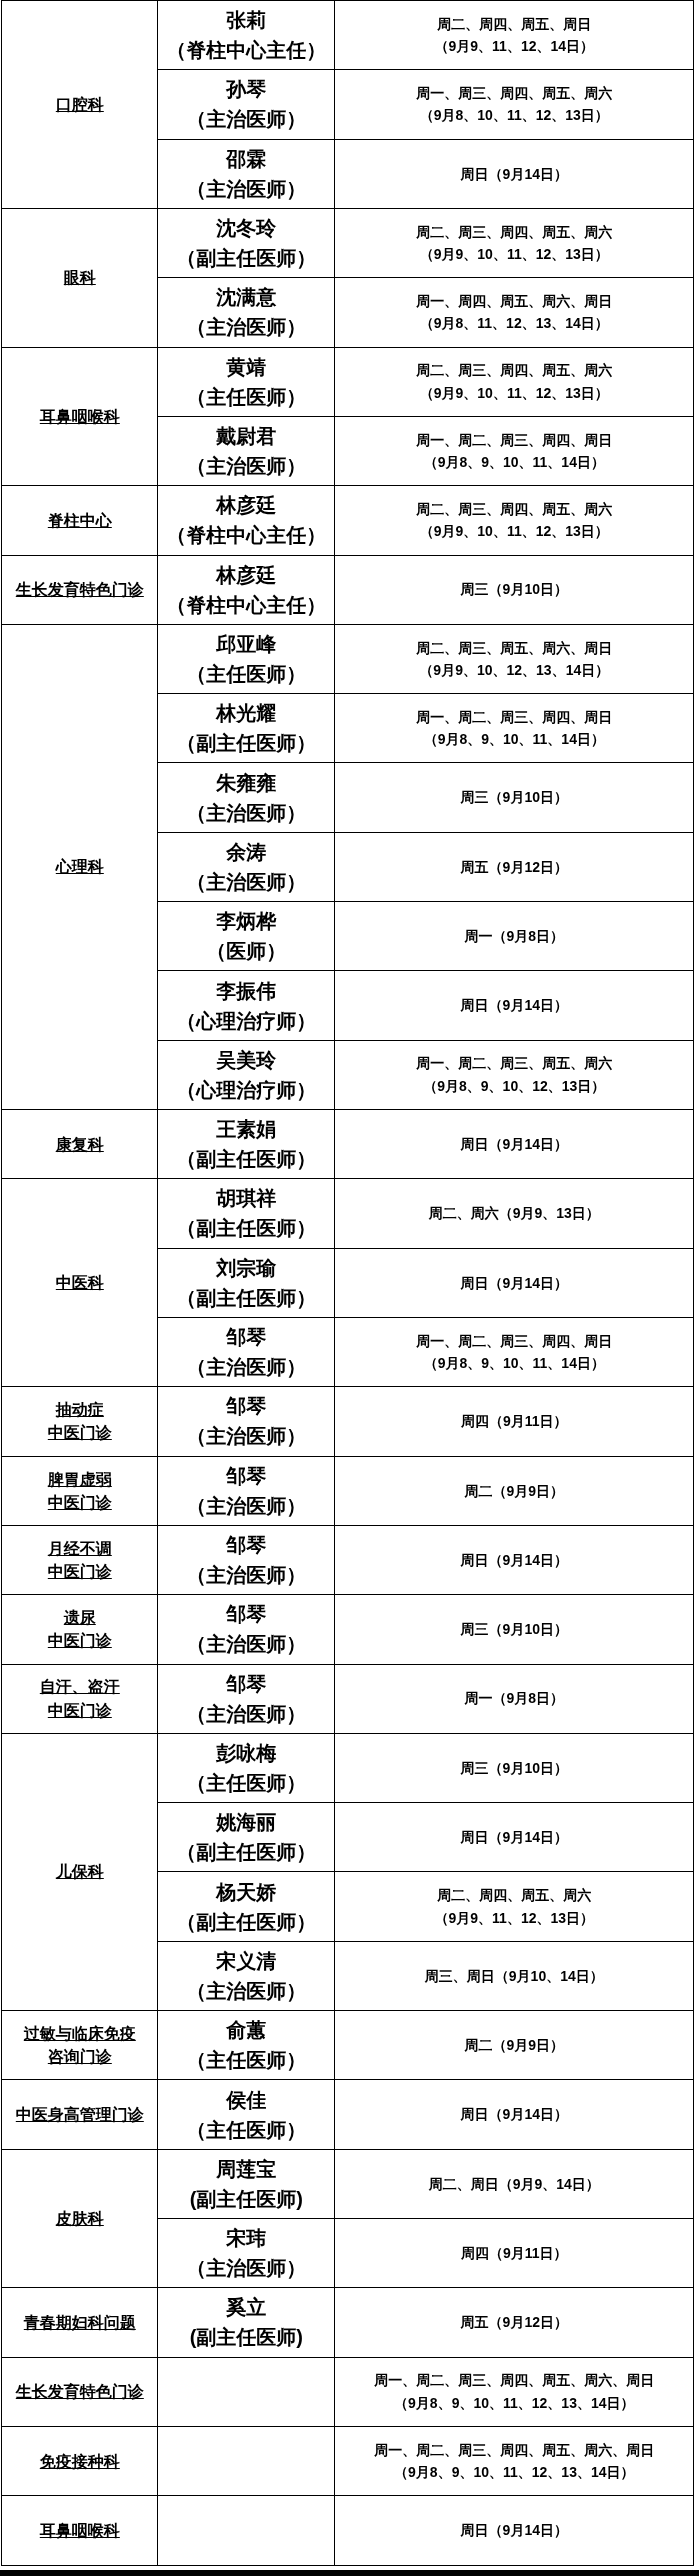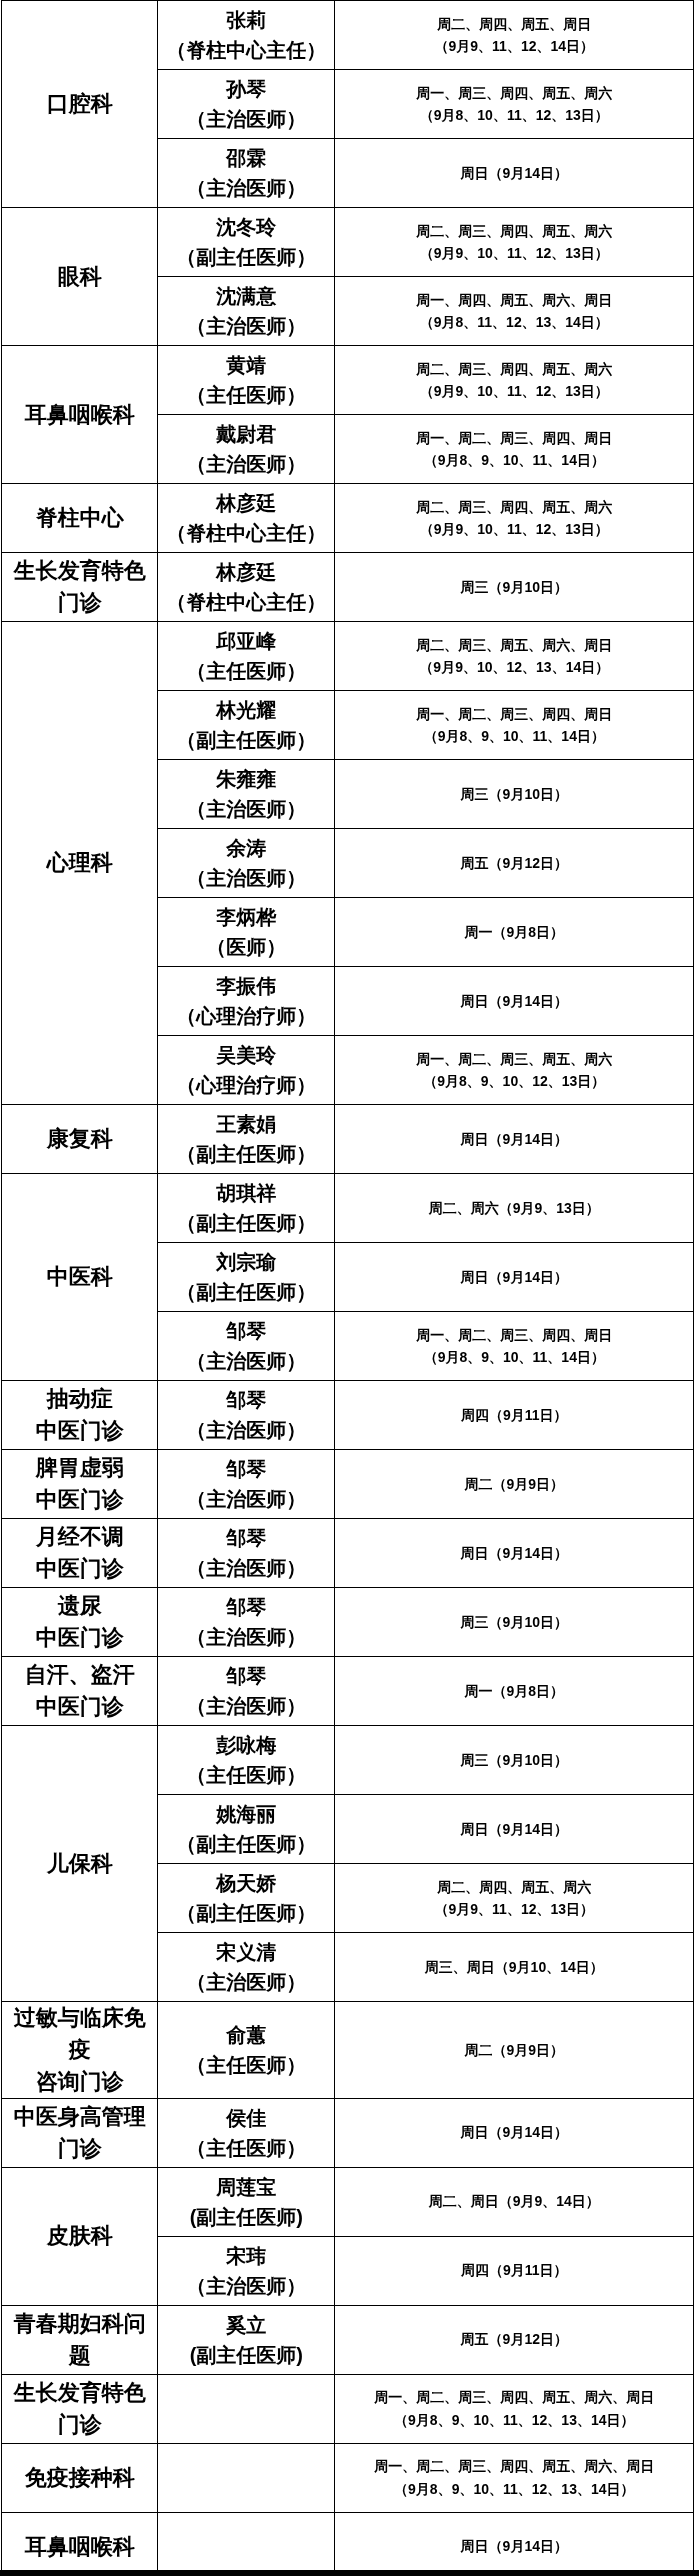--- a/index.html
+++ b/index.html
@@ -18,21 +18,21 @@
   col.c2{width:177px}
   col.c3{width:359px}
   td{
     border:1.3px solid #000;
     text-align:center;vertical-align:middle;
     padding:0 2.6px;
     font-weight:bold;
   }
   tr{height:69px;}
   tr.sec-start td{border-top:1.9px solid #000;}
-  td.dept{font-size:22px;line-height:1.45;}
+  td.dept{font-size:16px;line-height:1.45;text-decoration:underline;}
   td.doctor{font-size:20px;line-height:1.5;}
   td.sched{font-size:14px;line-height:1.6;}
   .bottom-bar{
     position:absolute;left:0;top:2570px;
     width:699px;height:5.8px;background:#000;
   }
 </style>
 </head>
 <body>
 

